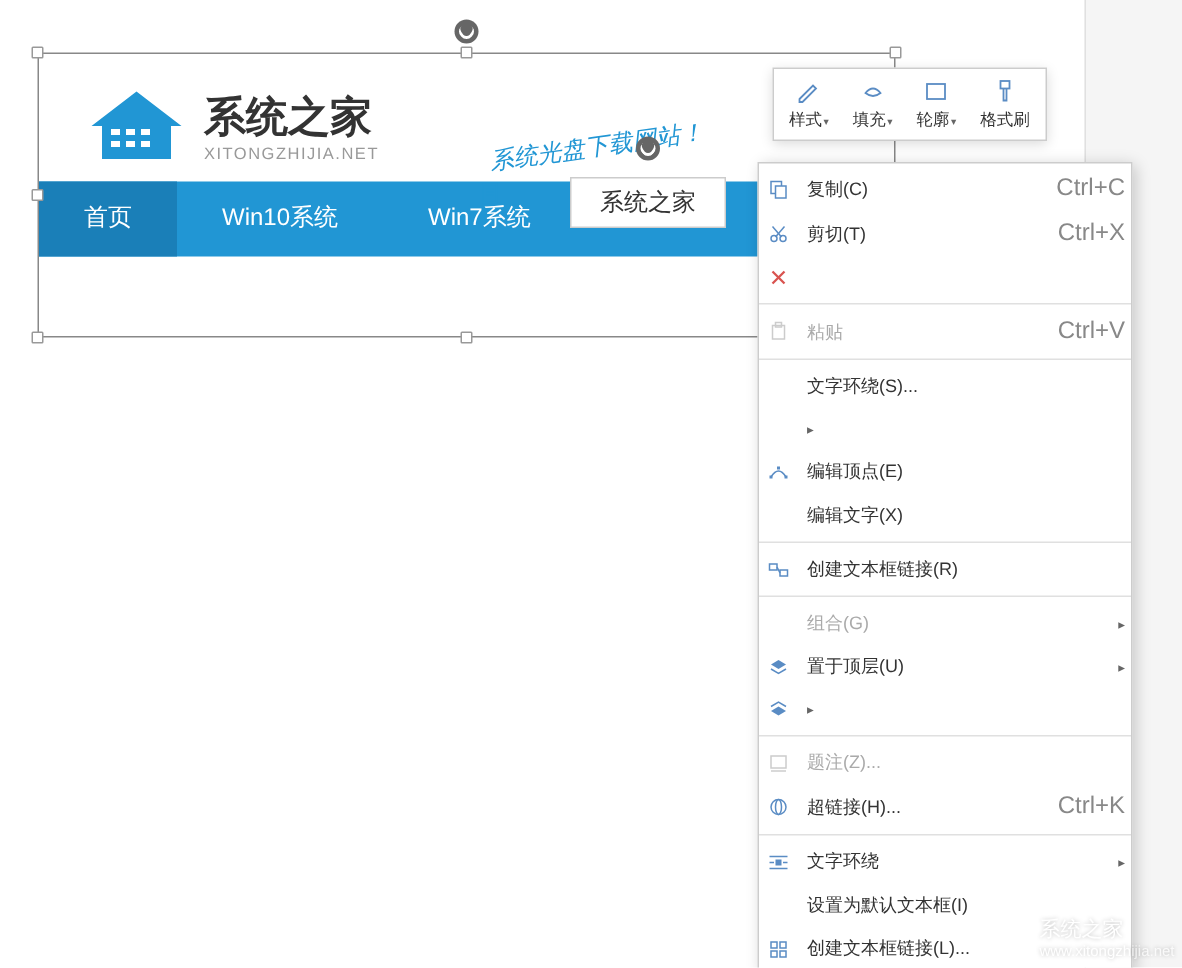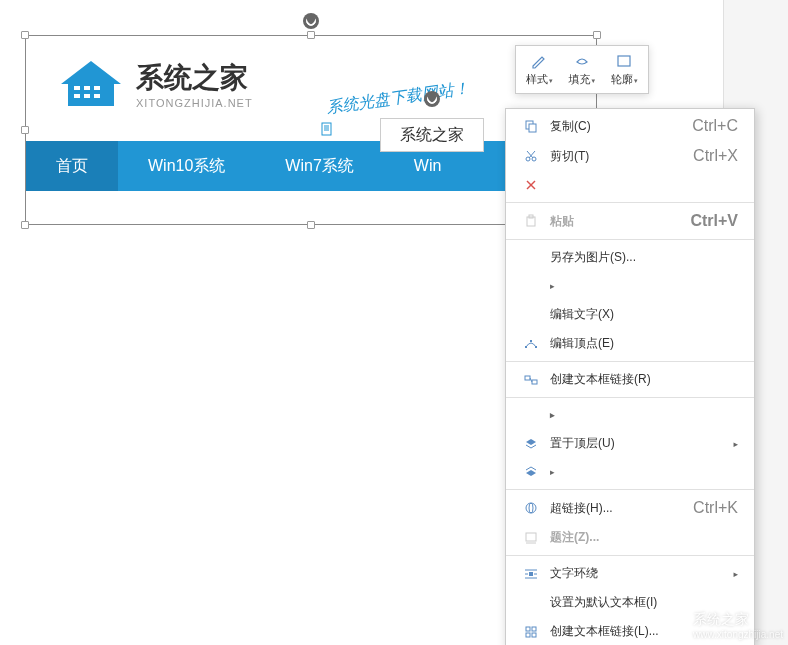--- a/index.html
+++ b/index.html
@@ -107,21 +107,20 @@
       font-size: 16px;
       font-style: italic;
       transform: rotate(-8deg);
       font-family: cursive;
     }
     
     .nav-bar {
       display: flex;
       background: #2196d4;
       height: 50px;
-      margin-top: 20px;
     }
     .nav-item {
       color: #fff;
       padding: 0 30px;
       line-height: 50px;
       font-size: 16px;
       position: relative;
     }
     .nav-item.active {
       background: #1a7fb8;
@@ -193,28 +192,27 @@
       top: 108px;
       width: 250px;
       background: #fff;
       border: 1px solid #ccc;
       box-shadow: 2px 2px 10px rgba(0,0,0,0.2);
       padding: 2px 0;
     }
     .menu-item {
       display: flex;
       align-items: center;
-      padding: 6px 16px;
+      padding: 6px 4px;
       cursor: pointer;
       position: relative;
     }
     .menu-item.disabled {
       color: #aaa;
       cursor: default;
-      font-weight: bold;
     }
     .menu-icon {
       width: 18px;
       height: 16px;
       margin-right: 10px;
       display: flex;
       align-items: center;
       justify-content: center;
       color: #5a8cc4;
     }
@@ -342,20 +340,29 @@
     <div class="toolbar-label"><span>填充</span><span class="dropdown-arrow">▾</span></div>
   </div>
   <div class="toolbar-btn">
     <div class="toolbar-icon">
       <svg width="18" height="18" viewBox="0 0 18 18">
           <rect x="3" y="4" width="12" height="10" fill="none" stroke="#5a8cc4" stroke-width="1.2"></rect>
         </svg>
     </div>
     <div class="toolbar-label"><span>轮廓</span><span class="dropdown-arrow">▾</span></div>
   </div>
+  <div class="toolbar-btn">
+    <div class="toolbar-icon">
+      <svg width="18" height="18" viewBox="0 0 18 18">
+          <rect x="6" y="2" width="6" height="5" fill="none" stroke="#5a8cc4" stroke-width="1.2"></rect>
+          <path d="M8 7 L8 15 L10 15 L10 7" fill="none" stroke="#5a8cc4" stroke-width="1.2"></path>
+        </svg>
+    </div>
+    <div class="toolbar-label"><span>格式刷</span></div>
+  </div>
 </div>
 
 <div class="context-menu">
   <div class="menu-item">
     <div class="menu-icon">
         <svg width="14" height="14" viewBox="0 0 14 14">
           <rect x="2" y="2" width="7" height="8" fill="none" stroke="#5a8cc4"></rect>
           <rect x="5" y="5" width="7" height="8" fill="#fff" stroke="#5a8cc4"></rect>
         </svg>
       </div>
@@ -389,55 +396,56 @@
           <rect x="3" y="3" width="8" height="9" fill="none" stroke="#ccc"></rect>
           <rect x="5" y="1" width="4" height="3" fill="none" stroke="#ccc"></rect>
         </svg>
       </div>
     <span class="menu-label">粘贴</span>
     <span class="menu-shortcut">Ctrl+V</span>
   </div>
   <div class="menu-separator"></div>
   <div class="menu-item">
     <div class="menu-icon"></div>
-    <span class="menu-label">另存为图片(S)...</span>
+    <span class="menu-label">文字环绕(S)...</span>
   </div>
   <div class="menu-item">
     <div class="menu-icon"></div>
     <span class="menu-submenu-arrow">▸</span>
-  </div>
-  <div class="menu-item">
-    <div class="menu-icon"></div>
-    <span class="menu-label">编辑文字(X)</span>
   </div>
   <div class="menu-item">
     <div class="menu-icon">
         <svg width="14" height="14" viewBox="0 0 14 14">
           <path d="M2 10 Q7 2 12 10" fill="none" stroke="#5a8cc4"></path>
           <rect x="1" y="9" width="2" height="2" fill="#5a8cc4"></rect>
           <rect x="11" y="9" width="2" height="2" fill="#5a8cc4"></rect>
           <rect x="6" y="3" width="2" height="2" fill="#5a8cc4"></rect>
         </svg>
       </div>
     <span class="menu-label">编辑顶点(E)</span>
   </div>
+  <div class="menu-item">
+    <div class="menu-icon"></div>
+    <span class="menu-label">编辑文字(X)</span>
+  </div>
   <div class="menu-separator"></div>
   <div class="menu-item">
     <div class="menu-icon">
         <svg width="14" height="14" viewBox="0 0 14 14">
           <rect x="1" y="3" width="5" height="4" fill="none" stroke="#5a8cc4"></rect>
           <rect x="8" y="7" width="5" height="4" fill="none" stroke="#5a8cc4"></rect>
           <line x1="6" y1="5" x2="8" y2="9" stroke="#5a8cc4"></line>
         </svg>
       </div>
     <span class="menu-label">创建文本框链接(R)</span>
   </div>
   <div class="menu-separator"></div>
   <div class="menu-item disabled">
     <div class="menu-icon"></div>
+    <span class="menu-label">组合(G)</span>
     <span class="menu-submenu-arrow">▸</span>
   </div>
   <div class="menu-item">
     <div class="menu-icon">
         <svg width="14" height="14" viewBox="0 0 14 14">
           <path d="M2 5 L7 2 L12 5 L7 8 Z" fill="#5a8cc4"></path>
           <path d="M2 8 L7 11 L12 8" fill="none" stroke="#5a8cc4"></path>
         </svg>
       </div>
     <span class="menu-label">置于顶层(U)</span>
@@ -446,38 +454,38 @@
   <div class="menu-item">
     <div class="menu-icon">
         <svg width="14" height="14" viewBox="0 0 14 14">
           <path d="M2 5 L7 2 L12 5" fill="none" stroke="#5a8cc4"></path>
           <path d="M2 8 L7 5 L12 8 L7 11 Z" fill="#5a8cc4"></path>
         </svg>
       </div>
     <span class="menu-submenu-arrow">▸</span>
   </div>
   <div class="menu-separator"></div>
+  <div class="menu-item disabled">
+    <div class="menu-icon">
+        <svg width="14" height="14" viewBox="0 0 14 14">
+          <rect x="2" y="2" width="10" height="8" fill="none" stroke="#ccc"></rect>
+          <line x1="2" y1="12" x2="12" y2="12" stroke="#ccc"></line>
+        </svg>
+      </div>
+    <span class="menu-label">题注(Z)...</span>
+  </div>
   <div class="menu-item">
     <div class="menu-icon">
         <svg width="14" height="14" viewBox="0 0 14 14">
           <ellipse cx="7" cy="7" rx="5" ry="5" fill="none" stroke="#5a8cc4"></ellipse>
           <ellipse cx="7" cy="7" rx="2" ry="5" fill="none" stroke="#5a8cc4"></ellipse>
         </svg>
       </div>
     <span class="menu-label">超链接(H)...</span>
     <span class="menu-shortcut">Ctrl+K</span>
-  </div>
-  <div class="menu-item disabled">
-    <div class="menu-icon">
-        <svg width="14" height="14" viewBox="0 0 14 14">
-          <rect x="2" y="2" width="10" height="8" fill="none" stroke="#ccc"></rect>
-          <line x1="2" y1="12" x2="12" y2="12" stroke="#ccc"></line>
-        </svg>
-      </div>
-    <span class="menu-label">题注(Z)...</span>
   </div>
   <div class="menu-separator"></div>
   <div class="menu-item">
     <div class="menu-icon">
         <svg width="14" height="14" viewBox="0 0 14 14">
           <rect x="5" y="5" width="4" height="4" fill="#5a8cc4"></rect>
           <line x1="1" y1="3" x2="13" y2="3" stroke="#5a8cc4"></line>
           <line x1="1" y1="11" x2="13" y2="11" stroke="#5a8cc4"></line>
           <line x1="1" y1="7" x2="4" y2="7" stroke="#5a8cc4"></line>
           <line x1="10" y1="7" x2="13" y2="7" stroke="#5a8cc4"></line>

